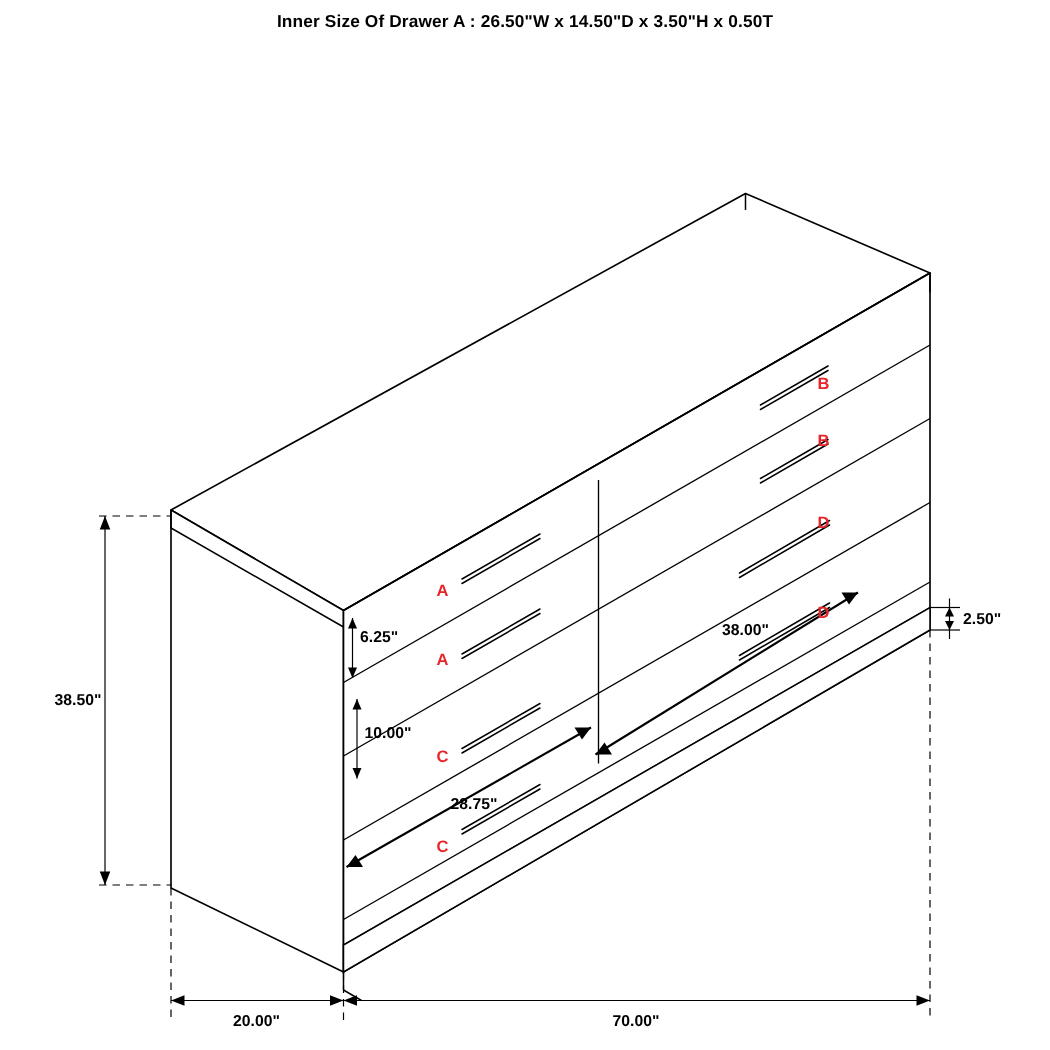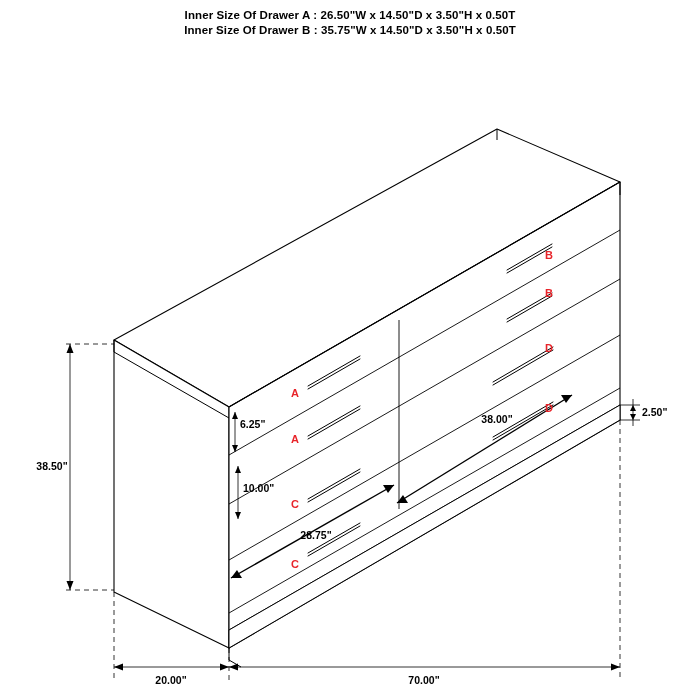--- a/index.html
+++ b/index.html
@@ -54,21 +54,20 @@
     fill: #e8242a;
   }
 </style>
 </head>
 <body>
 
 <div id="stage">
 
   <div class="spec-block">
     <div class="spec-line">Inner Size Of Drawer A : 26.50"W x 14.50"D x 3.50"H x 0.50T</div>
-    <div class="spec-line">Inner Size Of Drawer B : 35.75"W x 14.50"D x 3.50"H x 0.50T</div>
   </div>
 
   <svg class="drawing" viewBox="0 0 700 700">
 
     <g fill="#ffffff" stroke="#000000" stroke-width="1.1" stroke-linejoin="round">
 
       <polygon points="114,340 497,129 620,182 229,407"></polygon>
 
       <polygon points="114,340 229,407 229,648 114,592"></polygon>
 

